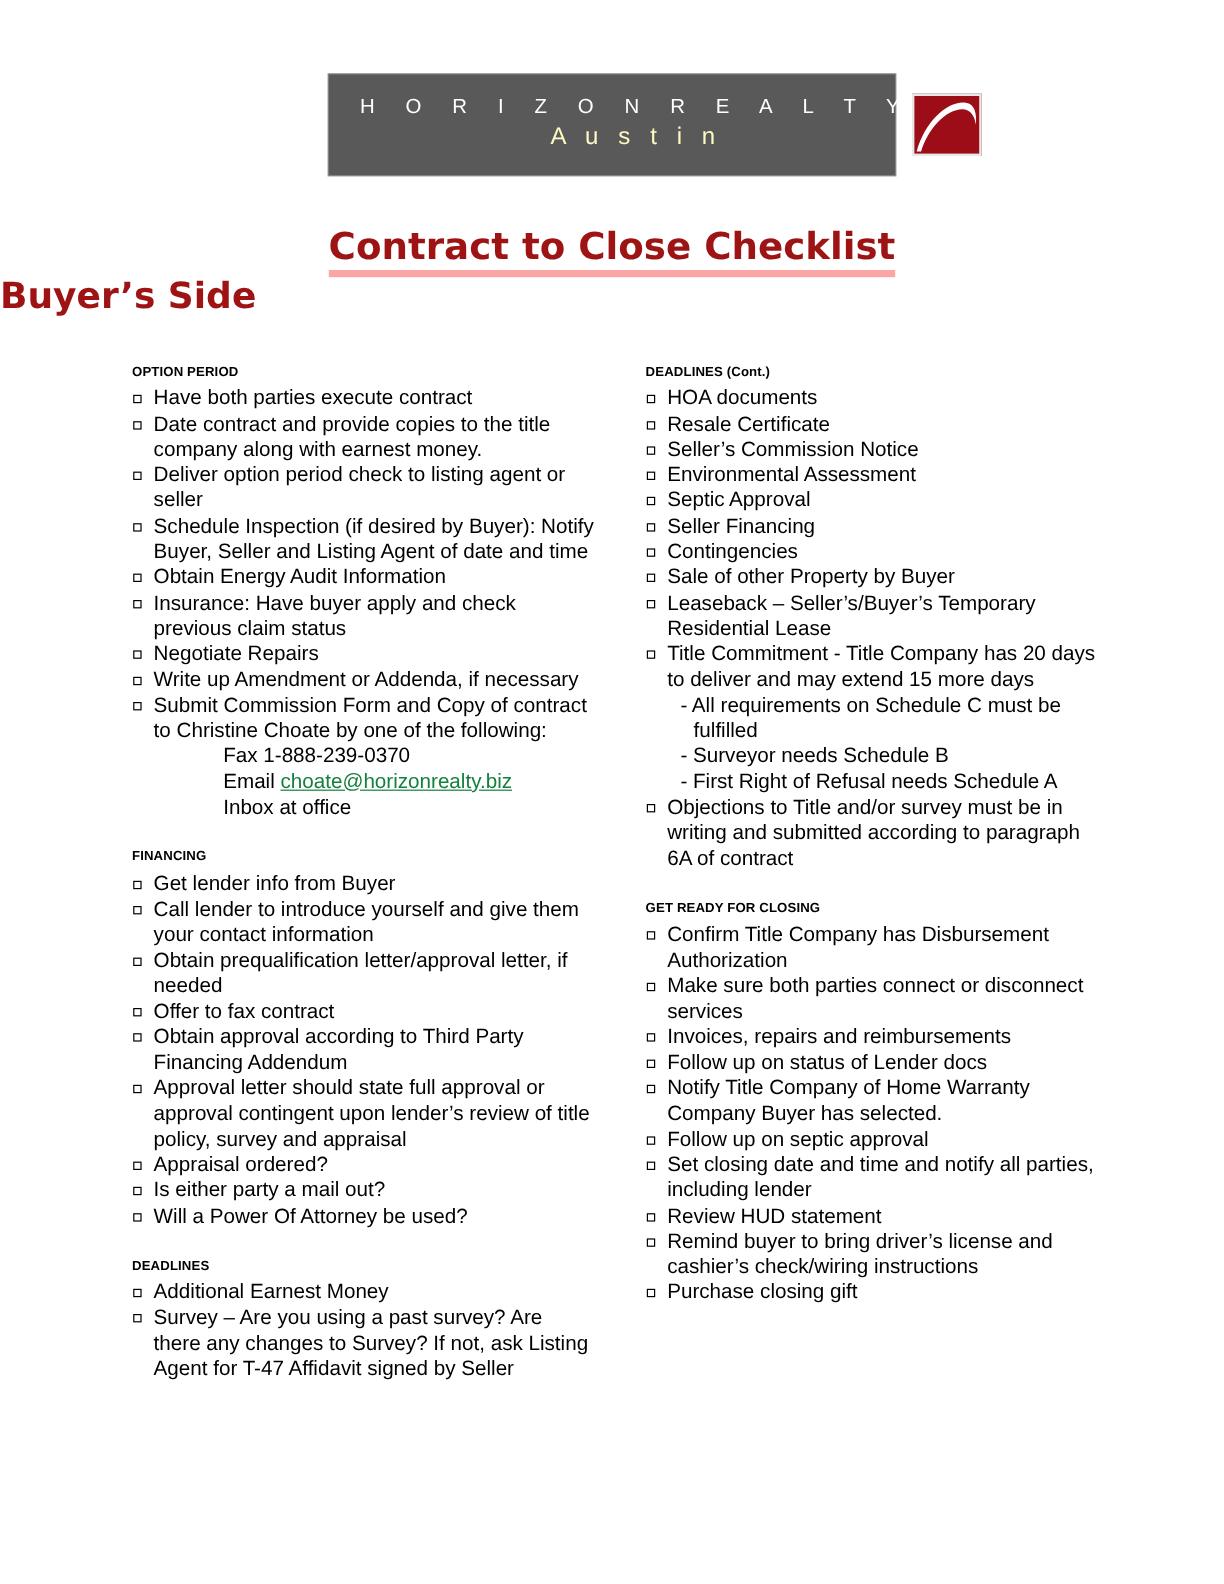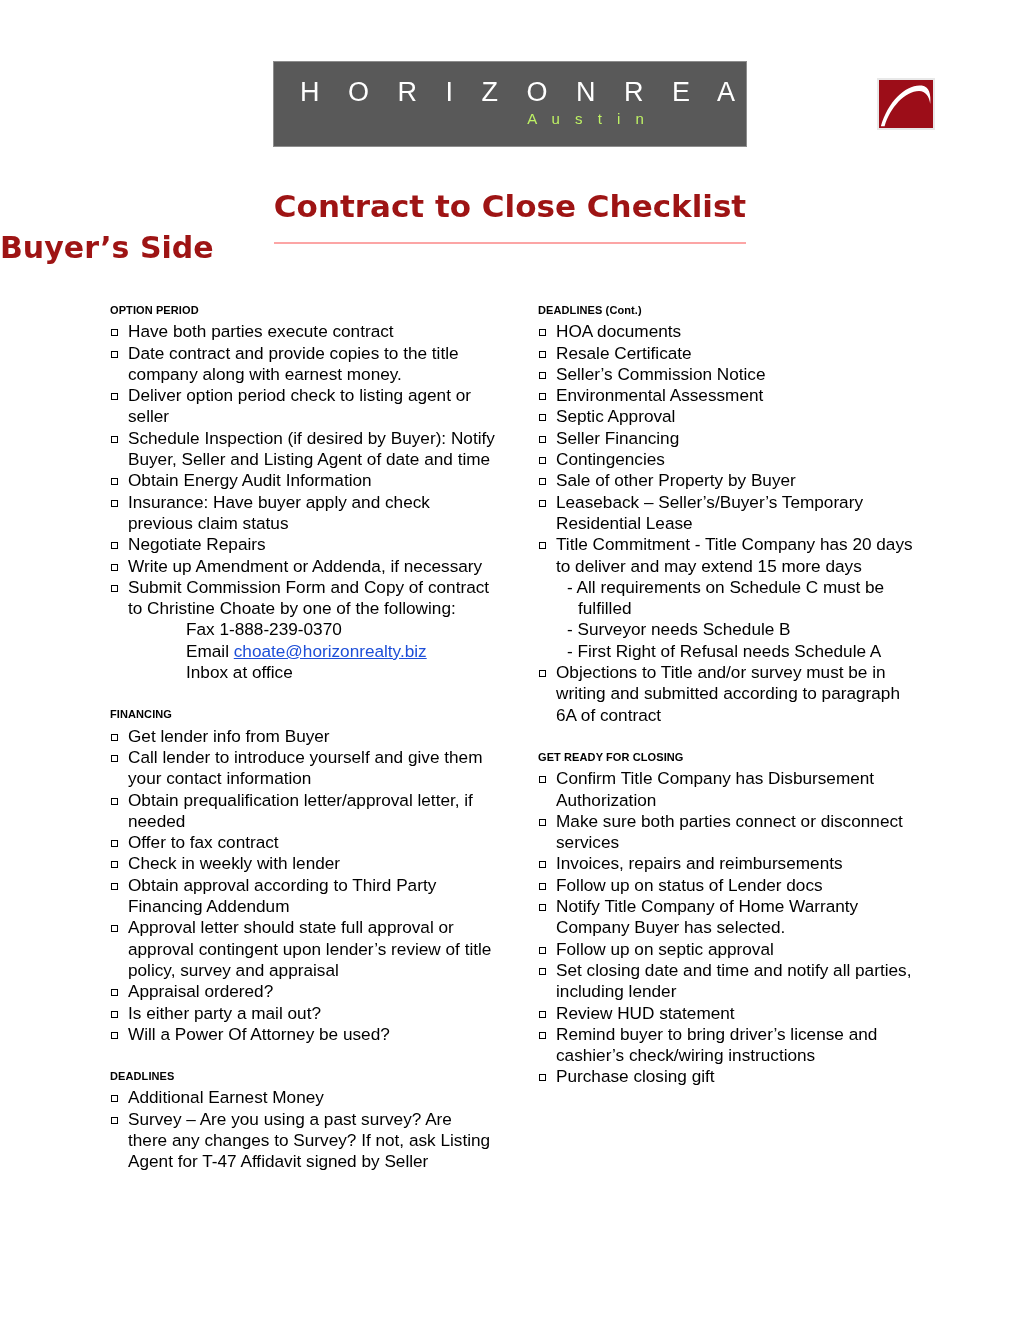--- a/index.html
+++ b/index.html
@@ -37,30 +37,30 @@
   }
   .banner-text {
     flex: 1;
     padding-left: 26px;
     padding-right: 0;
     text-align: center;
   }
   .banner-line1 {
     color: #ffffff;
     font-family: "Liberation Sans", sans-serif;
-    font-size: 27px;
+    font-size: 17px;
     font-weight: 400;
     letter-spacing: 10.5px;
     line-height: 1.15;
     white-space: nowrap;
   }
   .banner-line2 {
-    color: #bef264;
+    color: #fef9c3;
     font-family: "Liberation Sans", sans-serif;
-    font-size: 15px;
+    font-size: 20px;
     font-weight: 400;
     letter-spacing: 5.5px;
     line-height: 1.5;
     white-space: nowrap;
   }
   .banner-mark {
     width: 58px;
     height: 52px;
     margin-right: 16px;
     background: #9c0d18;
@@ -78,22 +78,22 @@
     left: 0;
     top: 188px;
     width: 1020px;
     text-align: center;
     font-family: "DejaVu Sans", sans-serif;
     font-size: 31px;
     font-weight: bold;
     color: #9e1414;
   }
   .doc-title span {
-    border-bottom: 2px solid #fca5a5;
-    padding-bottom: 18px;
+    border-bottom: 6px solid #fca5a5;
+    padding-bottom: 1px;
   }
   .doc-subtitle {
     position: absolute;
     left: 0;
     top: 230px;
     width: 1020px;
     text-align: left;
     font-family: "DejaVu Sans", sans-serif;
     font-size: 30px;
     font-weight: bold;
@@ -143,21 +143,21 @@
     height: 7px;
     border: 1px solid #000;
     box-sizing: border-box;
   }
   .item-text { display: block; }
 
   .indent-1 { padding-left: 58px; display: block; }
   .dash-item { padding-left: 22px; text-indent: -11px; display: block; }
 
   a.mail-link {
-    color: #1d4ed8;
+    color: #15803d;
   }
 </style>
 </head>
 <body>
 
 <div class="banner-wrap">
   <div class="banner">
     <div class="banner-text">
       <div class="banner-line1">H O R I Z O N   R E A L T Y</div>
       <div class="banner-line2">A u s t i n</div>
@@ -235,24 +235,20 @@
       <li>
           <span class="box"></span>
           <span class="item-text">Obtain prequalification letter/approval letter, if needed</span>
         </li>
       <li>
           <span class="box"></span>
           <span class="item-text">Offer to fax contract</span>
         </li>
       <li>
           <span class="box"></span>
-          <span class="item-text">Check in weekly with lender</span>
-        </li>
-      <li>
-          <span class="box"></span>
           <span class="item-text">Obtain approval according to Third Party Financing Addendum</span>
         </li>
       <li>
           <span class="box"></span>
           <span class="item-text">Approval letter should state full approval or approval contingent upon lender’s review of title policy, survey  and appraisal</span>
         </li>
       <li>
           <span class="box"></span>
           <span class="item-text">Appraisal ordered?</span>
         </li>

